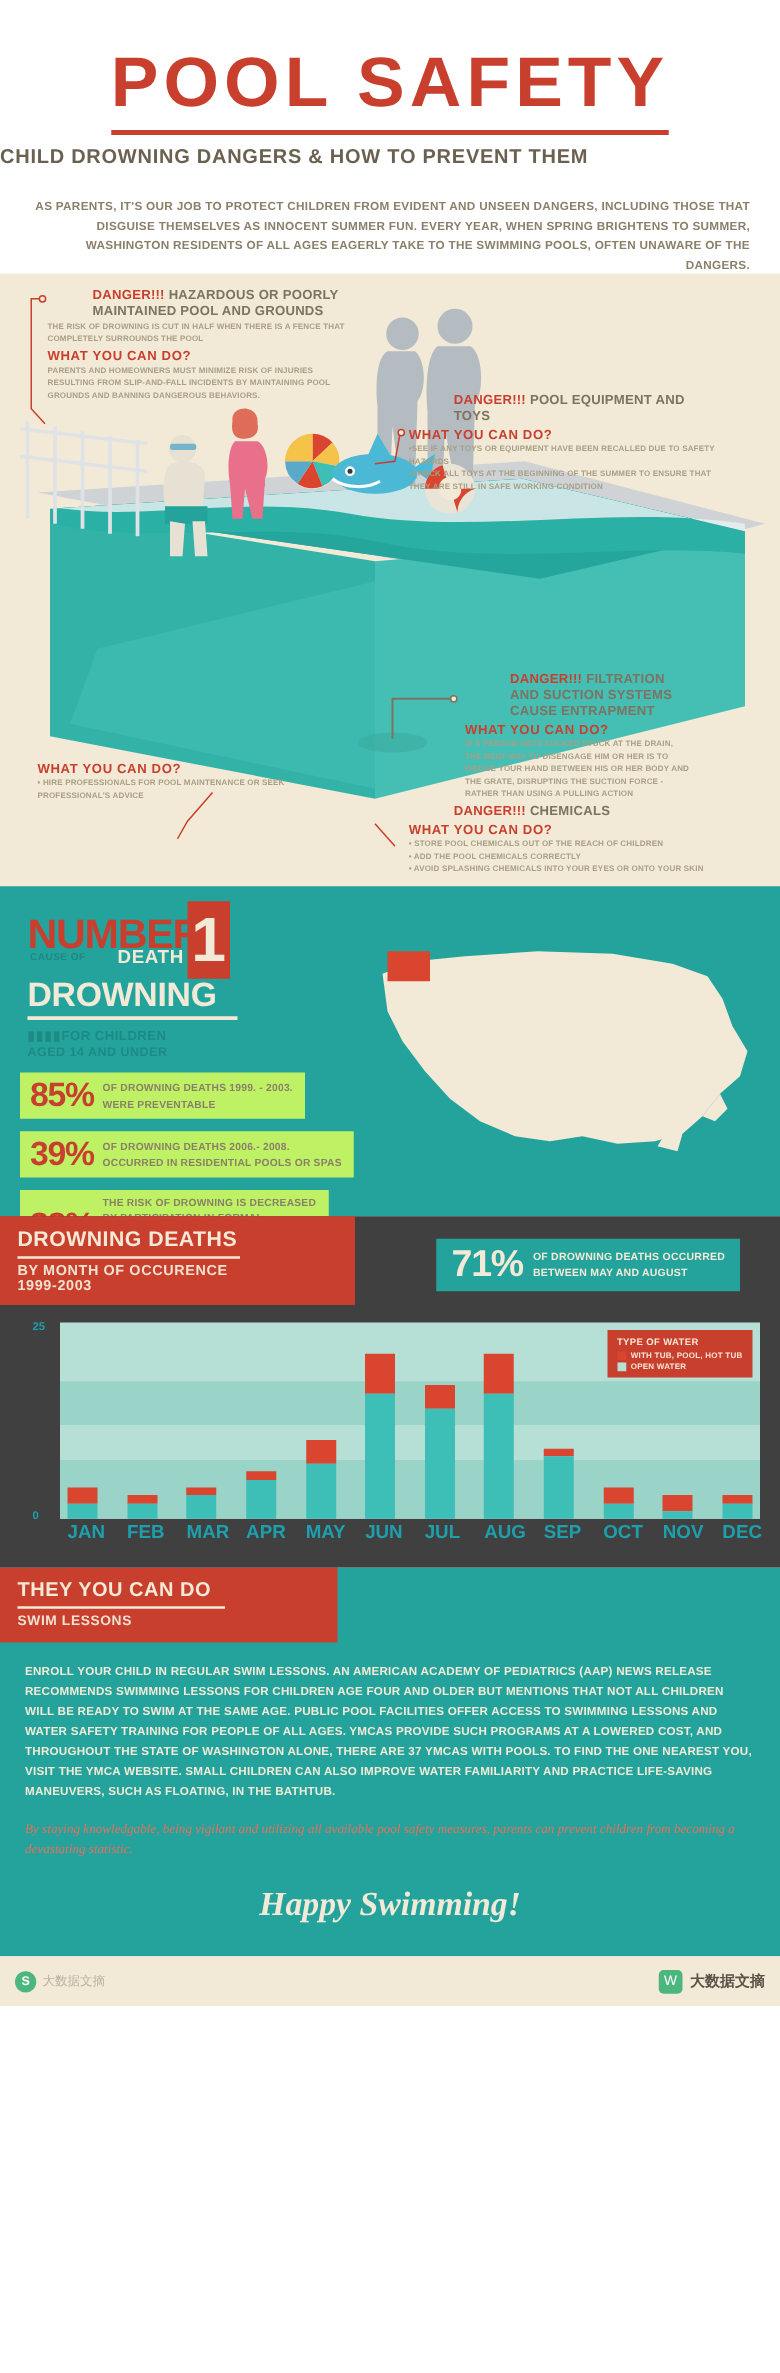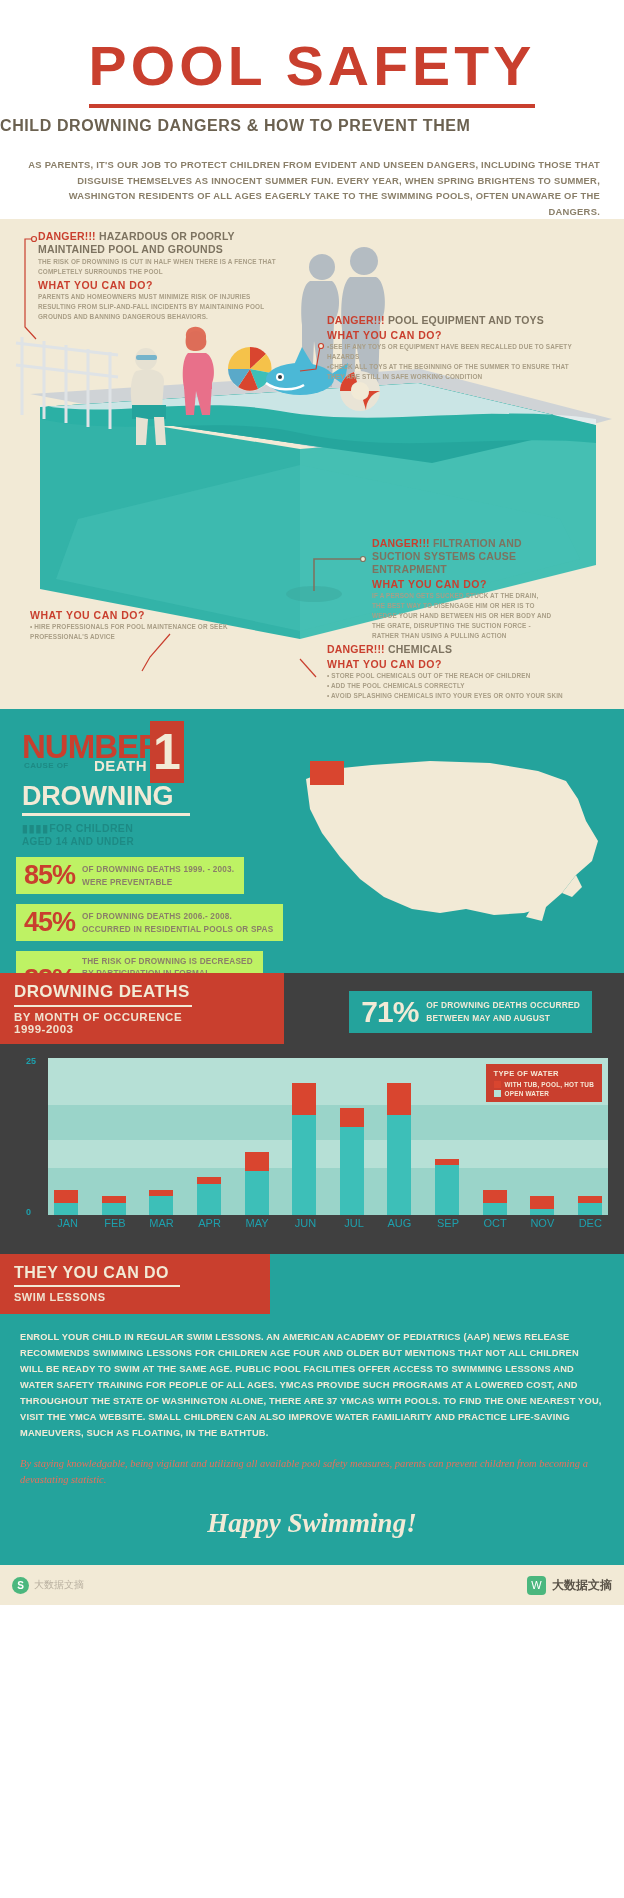--- a/index.html
+++ b/index.html
@@ -26,21 +26,21 @@
   .intro {
     color:#8a7f69; font-size:9.4px; line-height:1.65; letter-spacing:.25px;
     padding:22px 24px 0; text-align:right; font-weight:bold;
   }
 
   
   .scene { position:relative; height:490px; background:#f2ead6; overflow:hidden; }
   .scene svg { position:absolute; inset:0; }
 
   .callout { position:absolute; }
-  .co-t1 { color:#c93f2e; font-size:10.5px; font-weight:bold; letter-spacing:.2px; line-height:1.25;}
+  .co-t1 { color:#c93f2e; font-size:10.5px; font-weight:bold; letter-spacing:.2px; line-height:1.25;margin-left:36px;}
   .co-t1 .rest { color:#7d7360; }
   .co-what { color:#c93f2e; font-size:10.5px; font-weight:bold; letter-spacing:.5px; margin-top:2px;}
   .co-body { color:#a99e86; font-size:6.4px; line-height:1.55; letter-spacing:.15px; font-weight:bold; margin-top:1px;}
 
   
   .teal { background:#24a39c; position:relative; padding:18px 0 22px; height:264px; }
   .num1 { position:relative; padding-left:22px; }
   .num1-row { position:relative; height:42px; }
   .num1-word {
     color:#c93f2e; font-size:33px; font-weight:bold; letter-spacing:-1px;
@@ -99,21 +99,21 @@
 
   .plot { position:relative; margin:14px 16px 0; height:175px; }
   .plotbg { position:absolute; left:32px; right:0; top:0; bottom:18px; background:#b6e0d6; }
   .band { position:absolute; left:0; right:0; background:#9ad4c9; }
   .ylab { position:absolute; left:10px; color:#1da0ad; font-size:9px; font-weight:bold;}
   .bars-wrap { position:absolute; left:38px; right:6px; top:0; bottom:18px; display:flex; align-items:flex-end; justify-content:space-between;}
   .barcol { width:24px; display:flex; flex-direction:column; justify-content:flex-end; height:100%; }
   .b-red { background:#d9452f; width:100%; }
   .b-teal { background:#3dbfb8; width:100%; }
   .xaxis { position:absolute; left:38px; right:6px; bottom:0; height:16px; display:flex; justify-content:space-between;}
-  .xlab { width:24px; text-align:right; color:#1da0ad; font-size:11px; font-weight:normal;}
+  .xlab { width:24px; text-align:right; color:#1da0ad; font-size:15px; font-weight:bold;}
   .legend { position:absolute; right:6px; top:6px; background:#c93f2e; padding:5px 8px; }
   .legend .lt { color:#f6e8d6; font-size:7.6px; font-weight:bold; letter-spacing:.3px; margin-bottom:3px;}
   .legend .li { display:flex; align-items:center; gap:4px; margin-top:2px;}
   .sw { width:7px; height:7px; display:inline-block; }
   .legend .lx { color:#f6e8d6; font-size:6.4px; font-weight:bold; letter-spacing:.2px;}
 
   
   .wycd { background:#24a39c; padding:0 0 26px; }
   .wycd-head { background:#c93f2e; padding:10px 14px 11px; width:270px;}
   .wycd-head .t { color:#f2ead6; font-size:16px; font-weight:bold; letter-spacing:.4px;}
@@ -310,21 +310,21 @@
       </div>
       <div class="aged">AGED 14 AND UNDER</div>
     </div>
 
     <div class="statbox">
       <span class="statpct">85%</span>
       <span class="stattxt" style="white-space:pre-line">OF DROWNING DEATHS 1999. - 2003.
 WERE PREVENTABLE</span>
     </div>
     <div class="statbox">
-      <span class="statpct">45%</span>
+      <span class="statpct">39%</span>
       <span class="stattxt" style="white-space:pre-line">OF DROWNING DEATHS 2006.- 2008.
 OCCURRED IN RESIDENTIAL POOLS OR SPAS</span>
     </div>
     <div class="statbox">
       <span class="statpct">88%</span>
       <span class="stattxt" style="white-space:pre-line">THE RISK OF DROWNING IS DECREASED
 BY PARTICIPATION IN FORMAL
 SWIMMING LESSONS</span>
     </div>
   </div>

